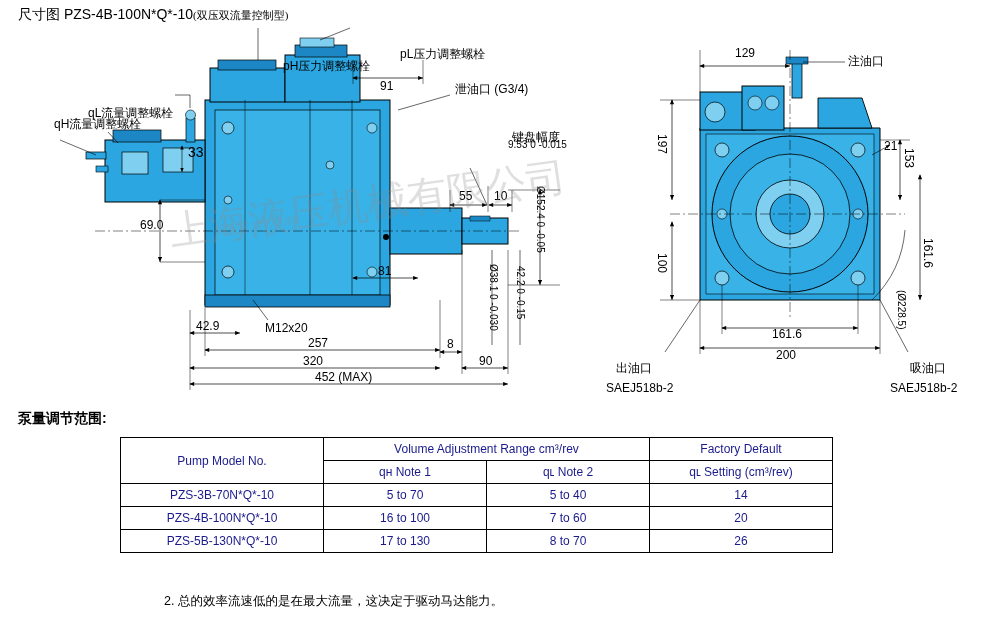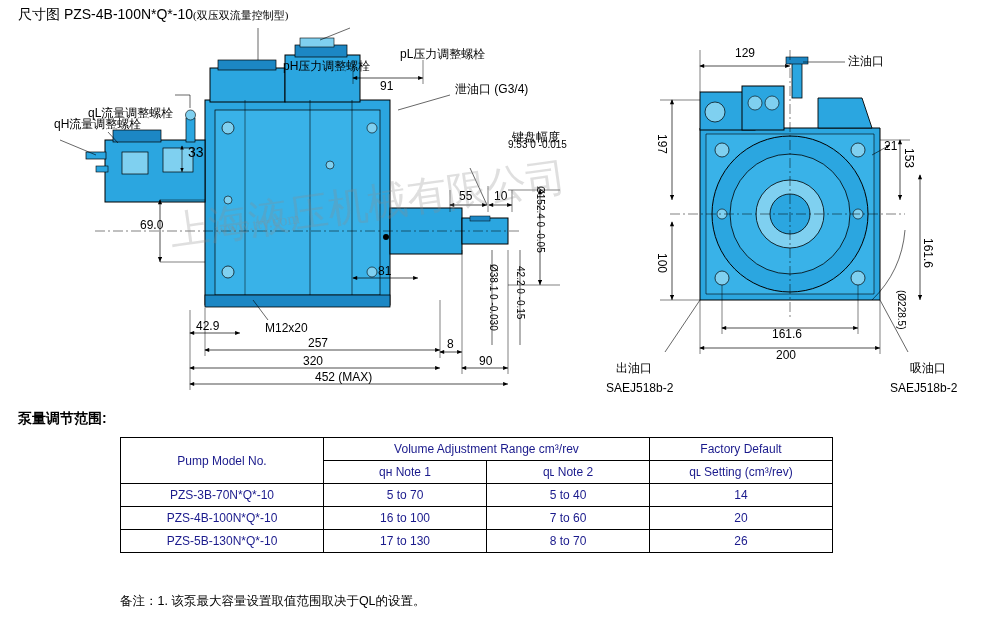--- a/index.html
+++ b/index.html
@@ -299,18 +299,18 @@
       <tr>
         <td>PZS-5B-130N*Q*-10</td>
         <td>17 to 130</td>
         <td>8 to 70</td>
         <td>26</td>
       </tr>
     </tbody>
   </table>
 
   <div class="notes">
-    <div>
-      <span>备注：</span><span>1. 该泵最大容量设置取值范围取决于QL的设置。</span>
+    <div style="padding-left:44px;">
+      <span>2. 总的效率流速低的是在最大流量，这决定于驱动马达能力。</span>
     </div>
   </div>
 
 </div>
 
 </body></html>

